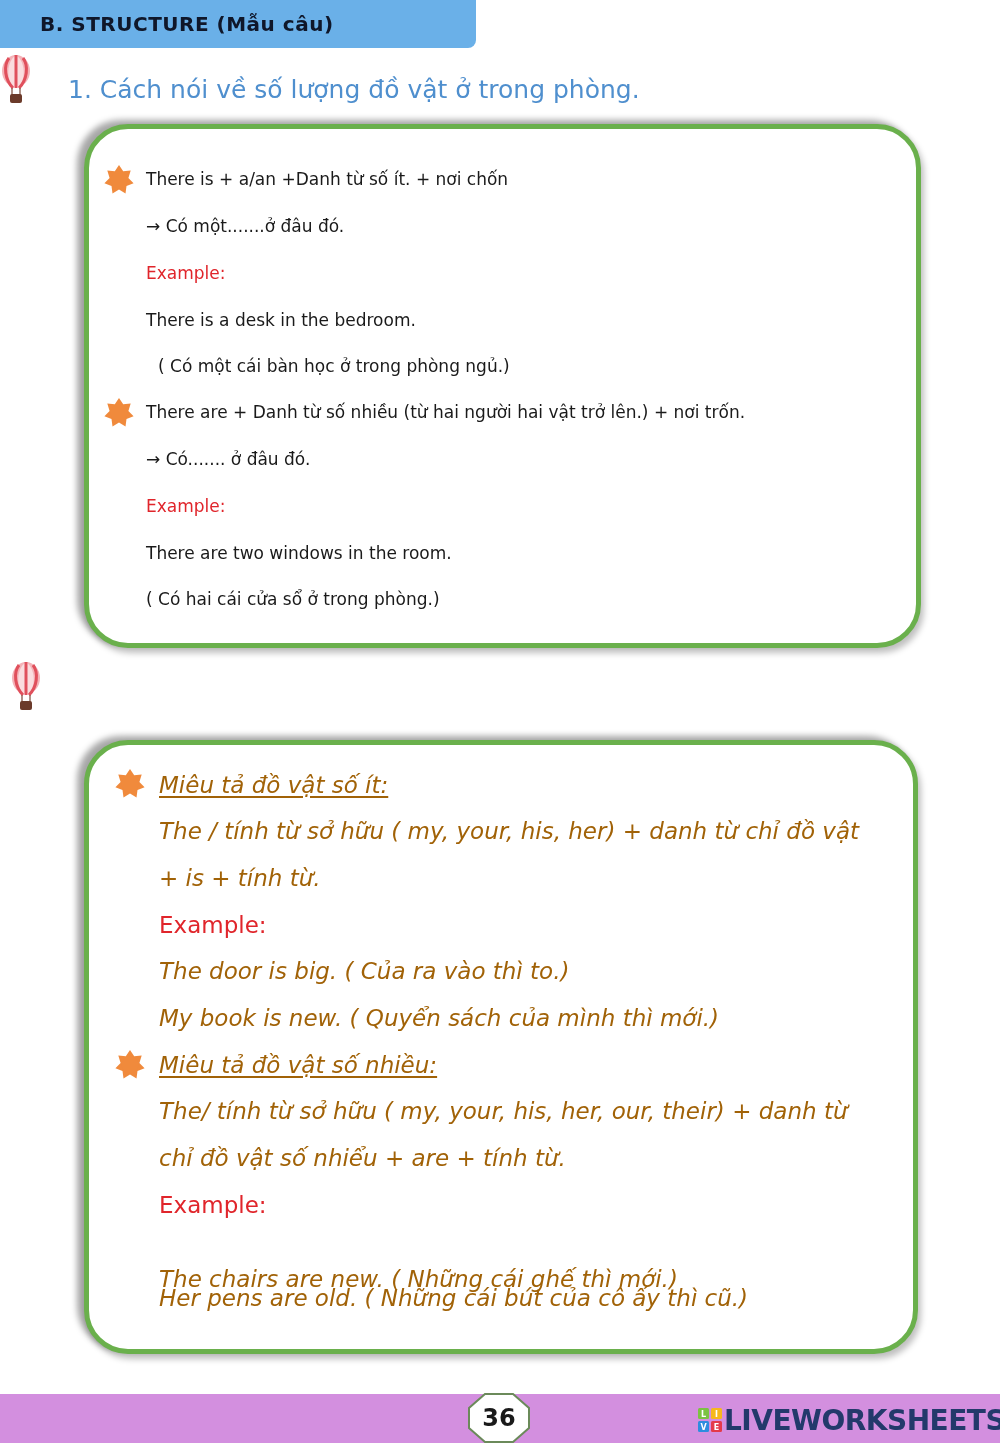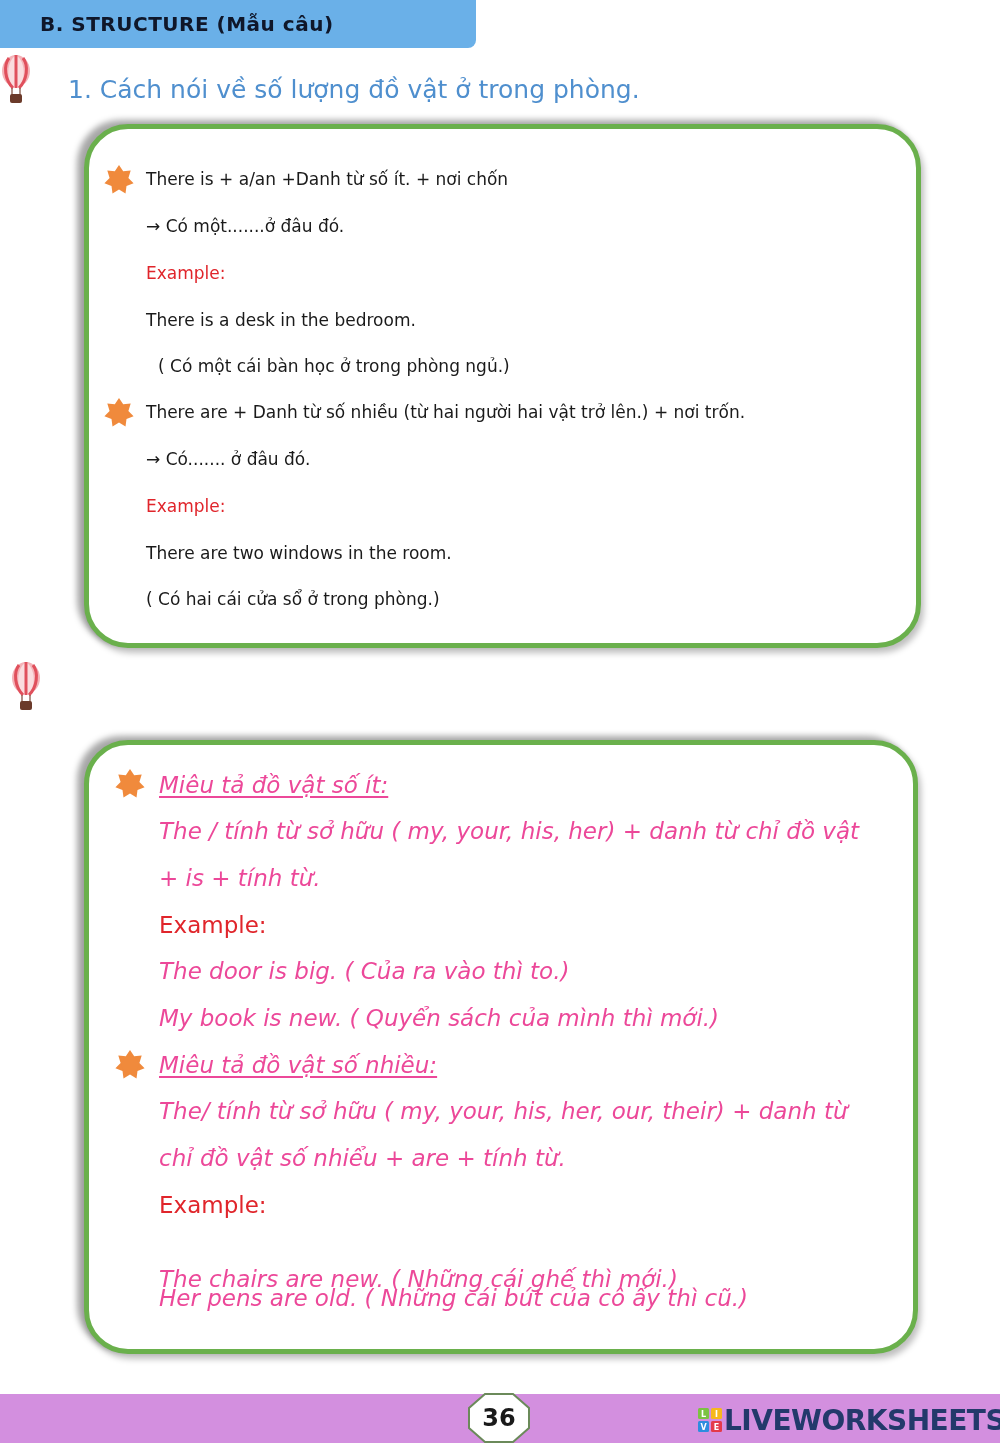--- a/index.html
+++ b/index.html
@@ -31,21 +31,21 @@
     position: absolute; background: #ffffff;
     border: 5px solid #6ab04c; border-radius: 44px;
     box-shadow: -7px -4px 6px rgba(0,0,0,0.35), 3px 5px 6px rgba(0,0,0,0.25);
     box-sizing: border-box;
   }
   .line {
     position: absolute; white-space: nowrap;
     font-family: "DejaVu Sans", sans-serif;
   }
   .card1 .line { font-size: 17px; color: #1a1a1a; }
-  .card2 .line { font-size: 23px; color: #ec4899; font-style: italic; }
+  .card2 .line { font-size: 23px; color: #a16207; font-style: italic; }
   .ex { color: #e0252b !important; font-style: normal !important; }
   .u { text-decoration: underline; text-underline-offset: 3px; }
   .star { position: absolute; width: 32px; height: 32px; }
   .footer {
     position: absolute; left: 0; top: 1394px; width: 1000px; height: 49px;
     background: #d38fdf;
   }
   .page-num {
     position: absolute; left: 467px; top: 1393px; width: 64px; height: 50px;
   }

